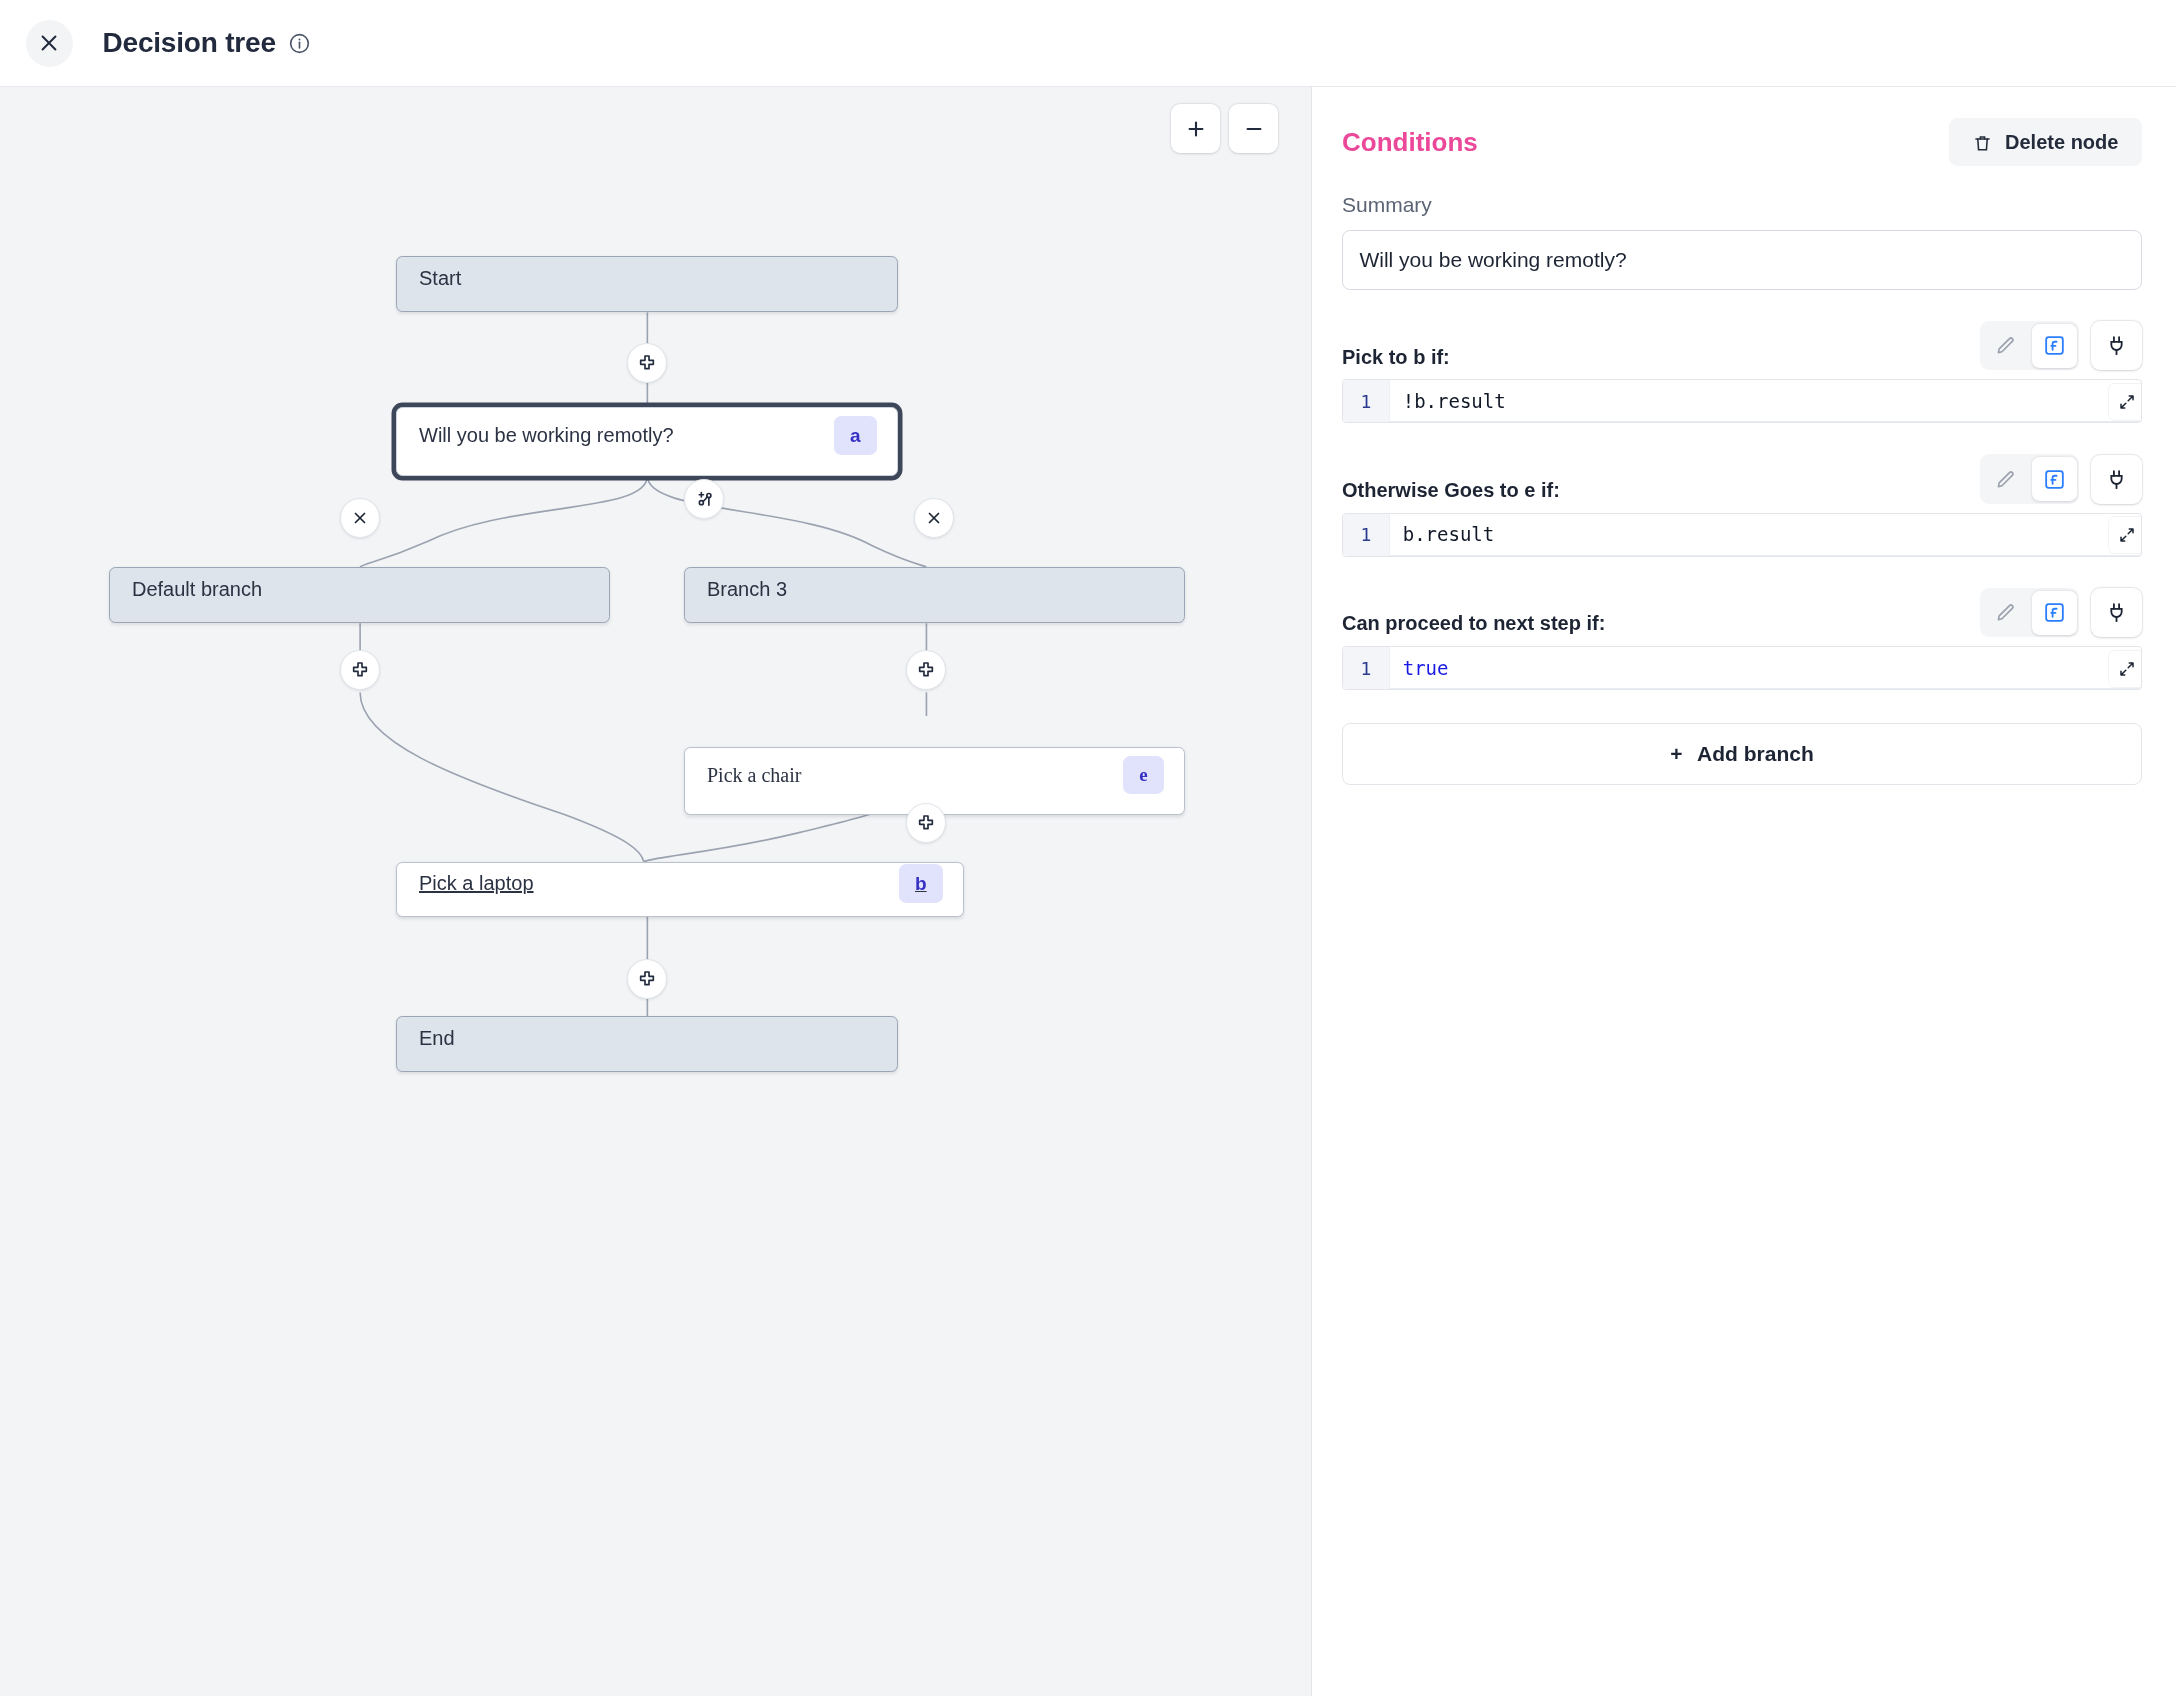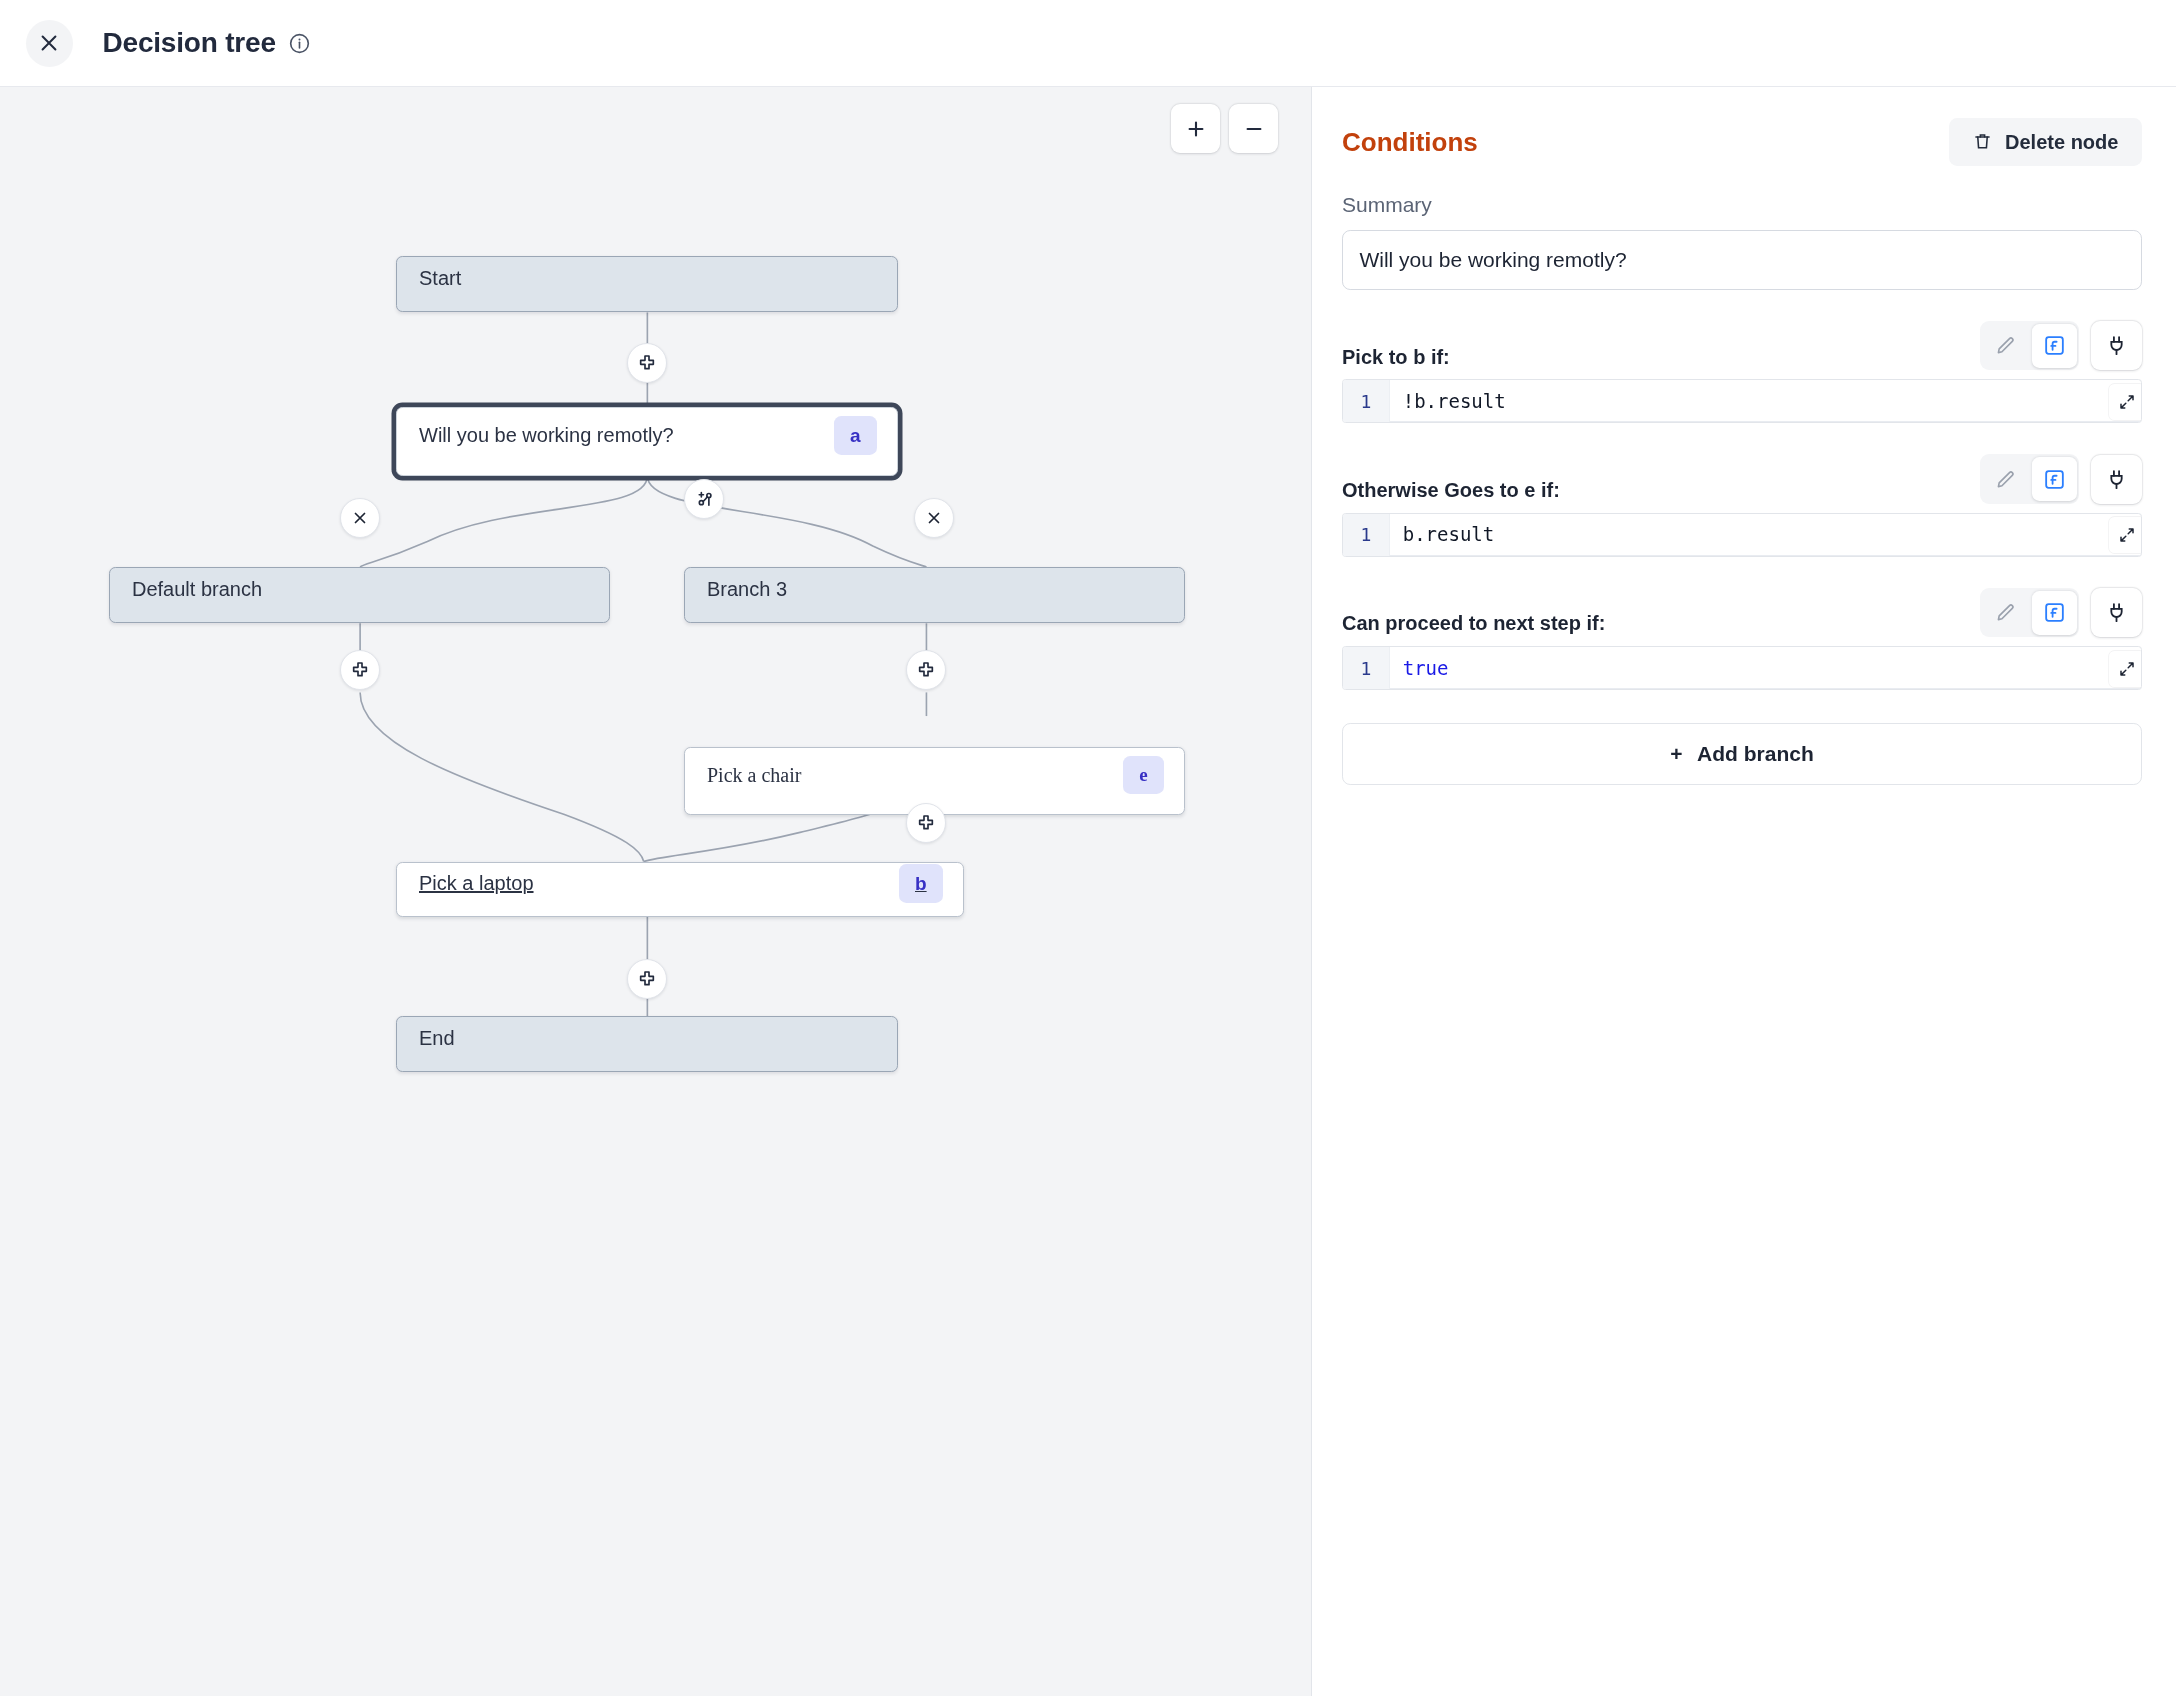--- a/index.html
+++ b/index.html
@@ -103,23 +103,23 @@
   .panel {
     position: absolute; left: 1313px; top: 87px;
     width: 864px; height: 1609px;
     background: #ffffff;
     padding: 31px 35px 0 29px;
   }
   .panel-head {
     display:flex; align-items:center; justify-content:space-between;
     margin-bottom: 27px;
   }
-  .panel-title { font-size: 26px; font-weight: bold; color: #c2410c; }
+  .panel-title { font-size: 26px; font-weight: bold; color: #ec4899; }
   .delete-btn {
-    display:flex; align-items:flex-start; gap:11.8px;
+    display:flex; align-items:flex-end; gap:11.8px;
     background:#f4f5f7; border:none; border-radius:8.2px;
     padding: 12.7px 23.6px; cursor:pointer;
     font-size: 20px; font-weight: bold; color:#242c3c;
     font-family: "Liberation Sans", sans-serif;
   }
   .field-label {
     font-size: 21px; color:#5b6475; margin-bottom: 12.7px;
   }
   .summary-input {
     width: 100%; height: 60px;

